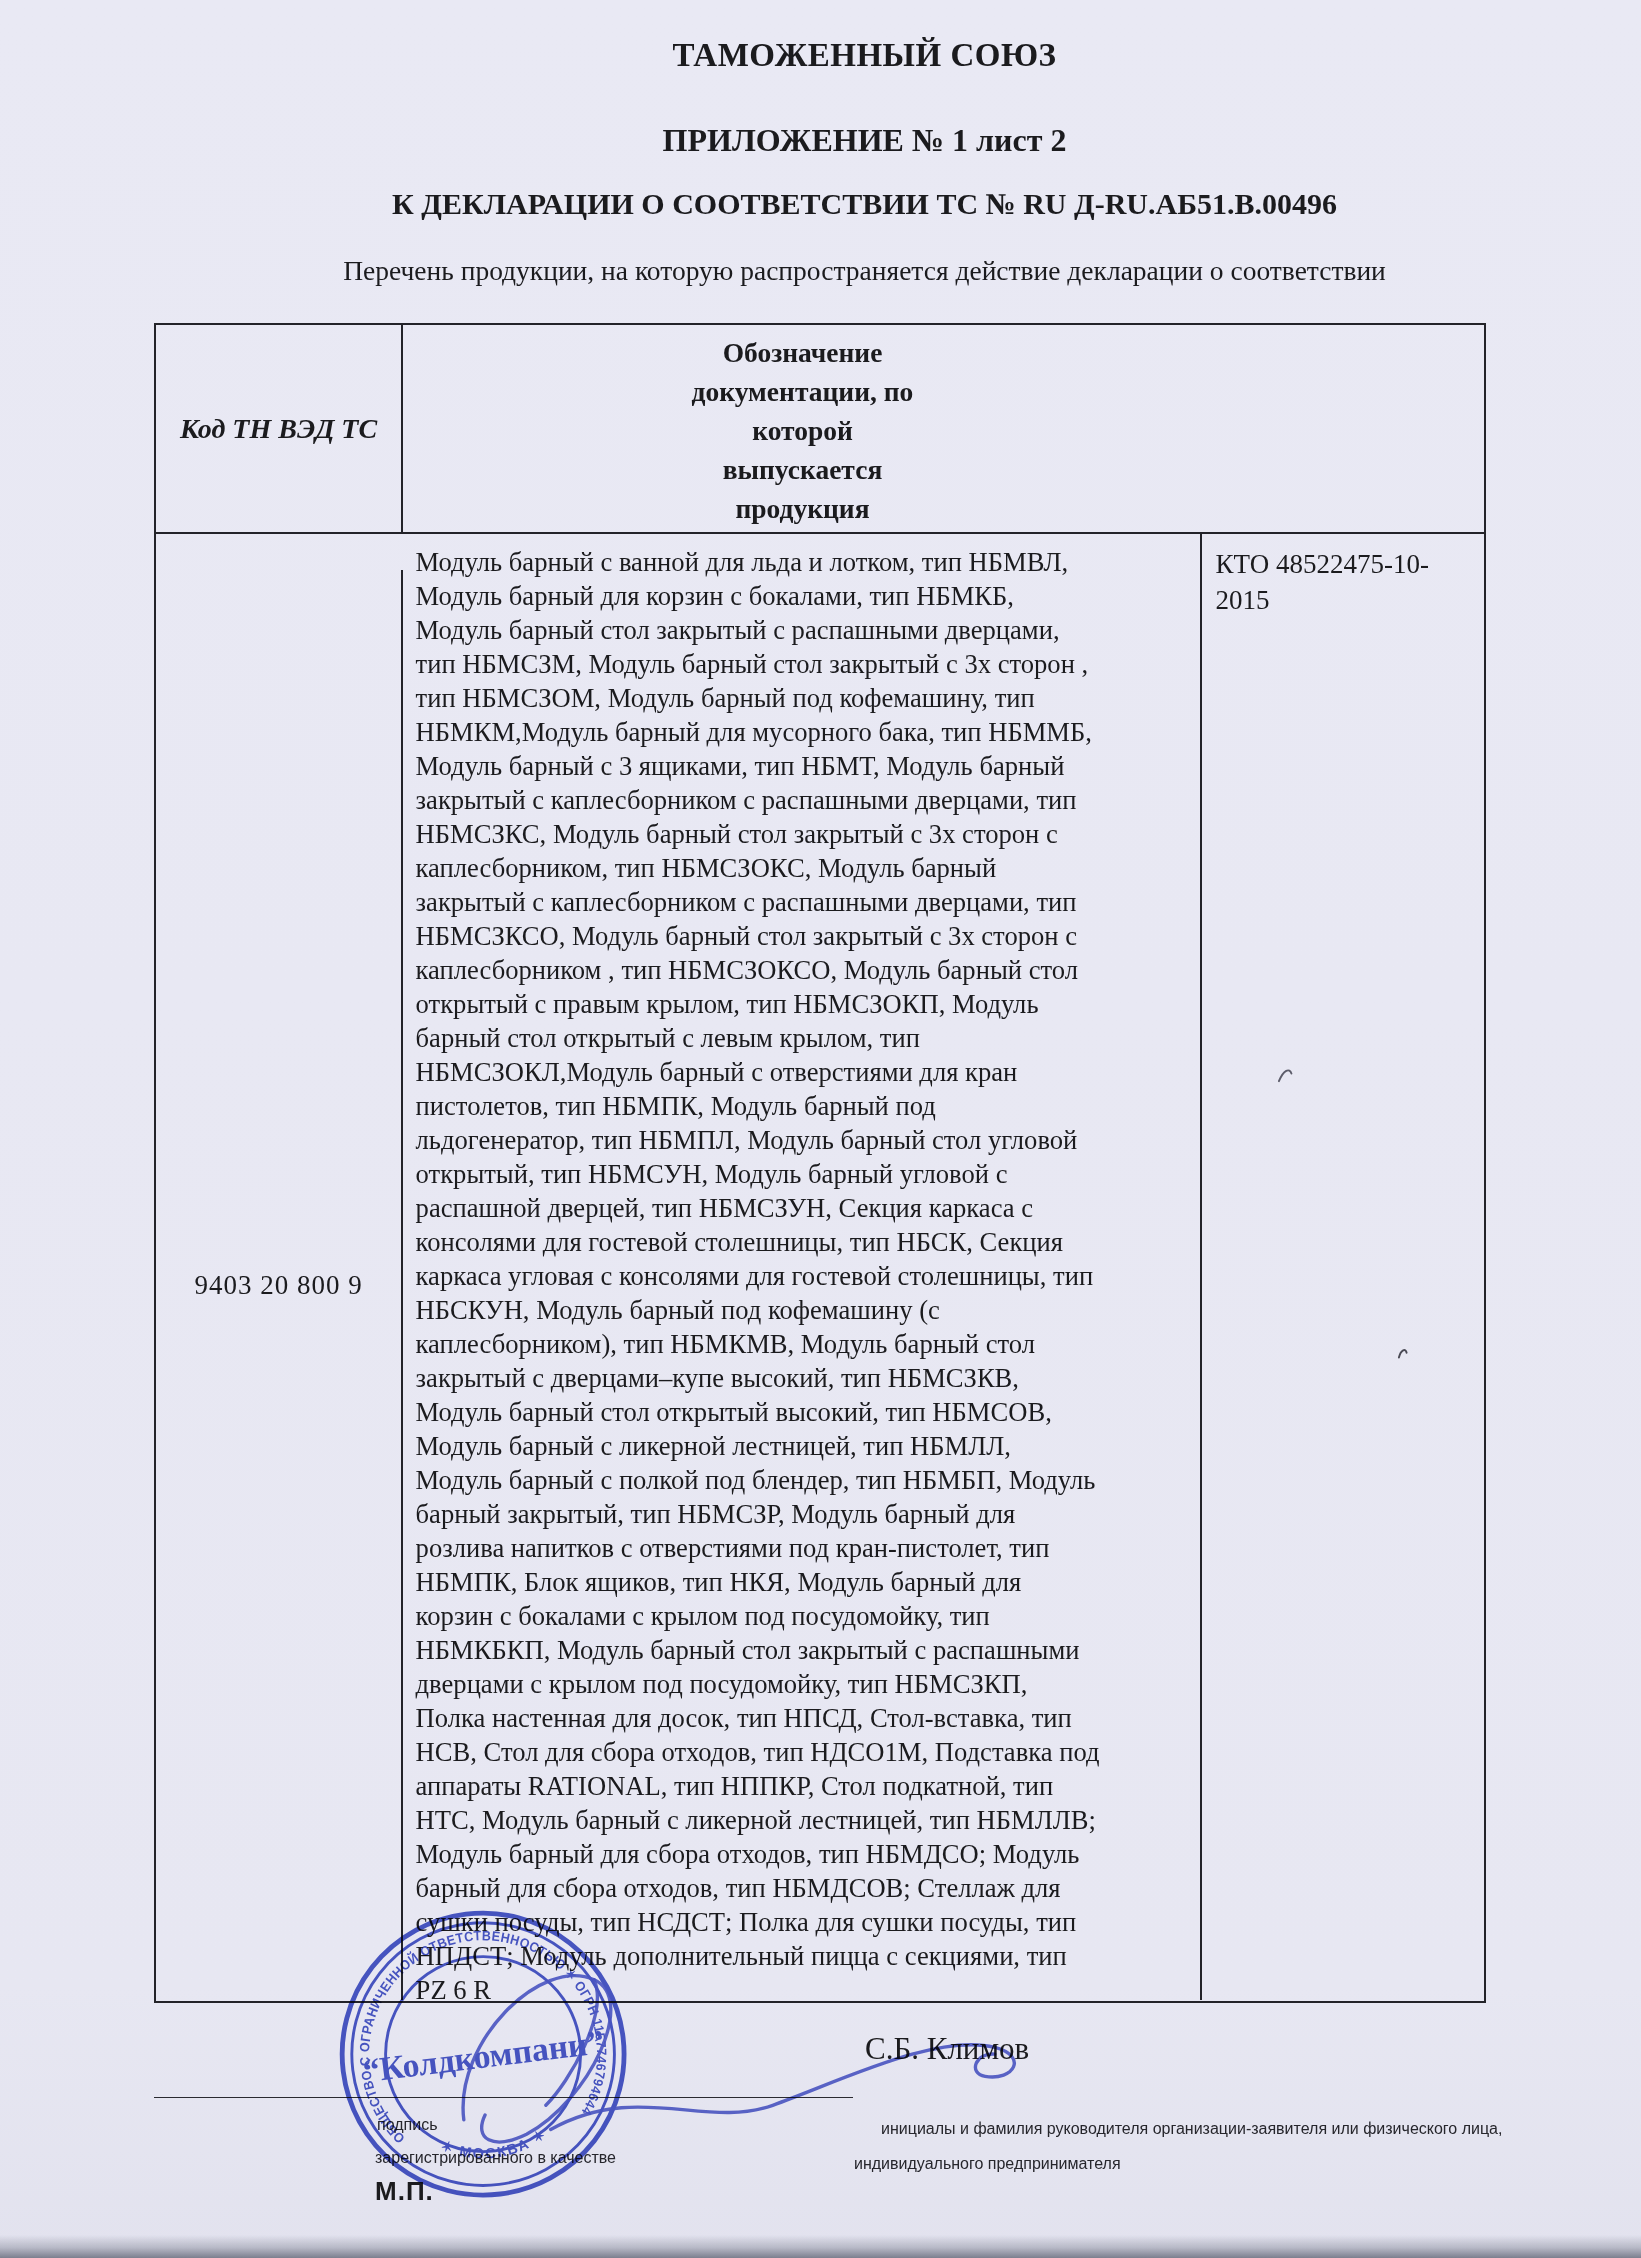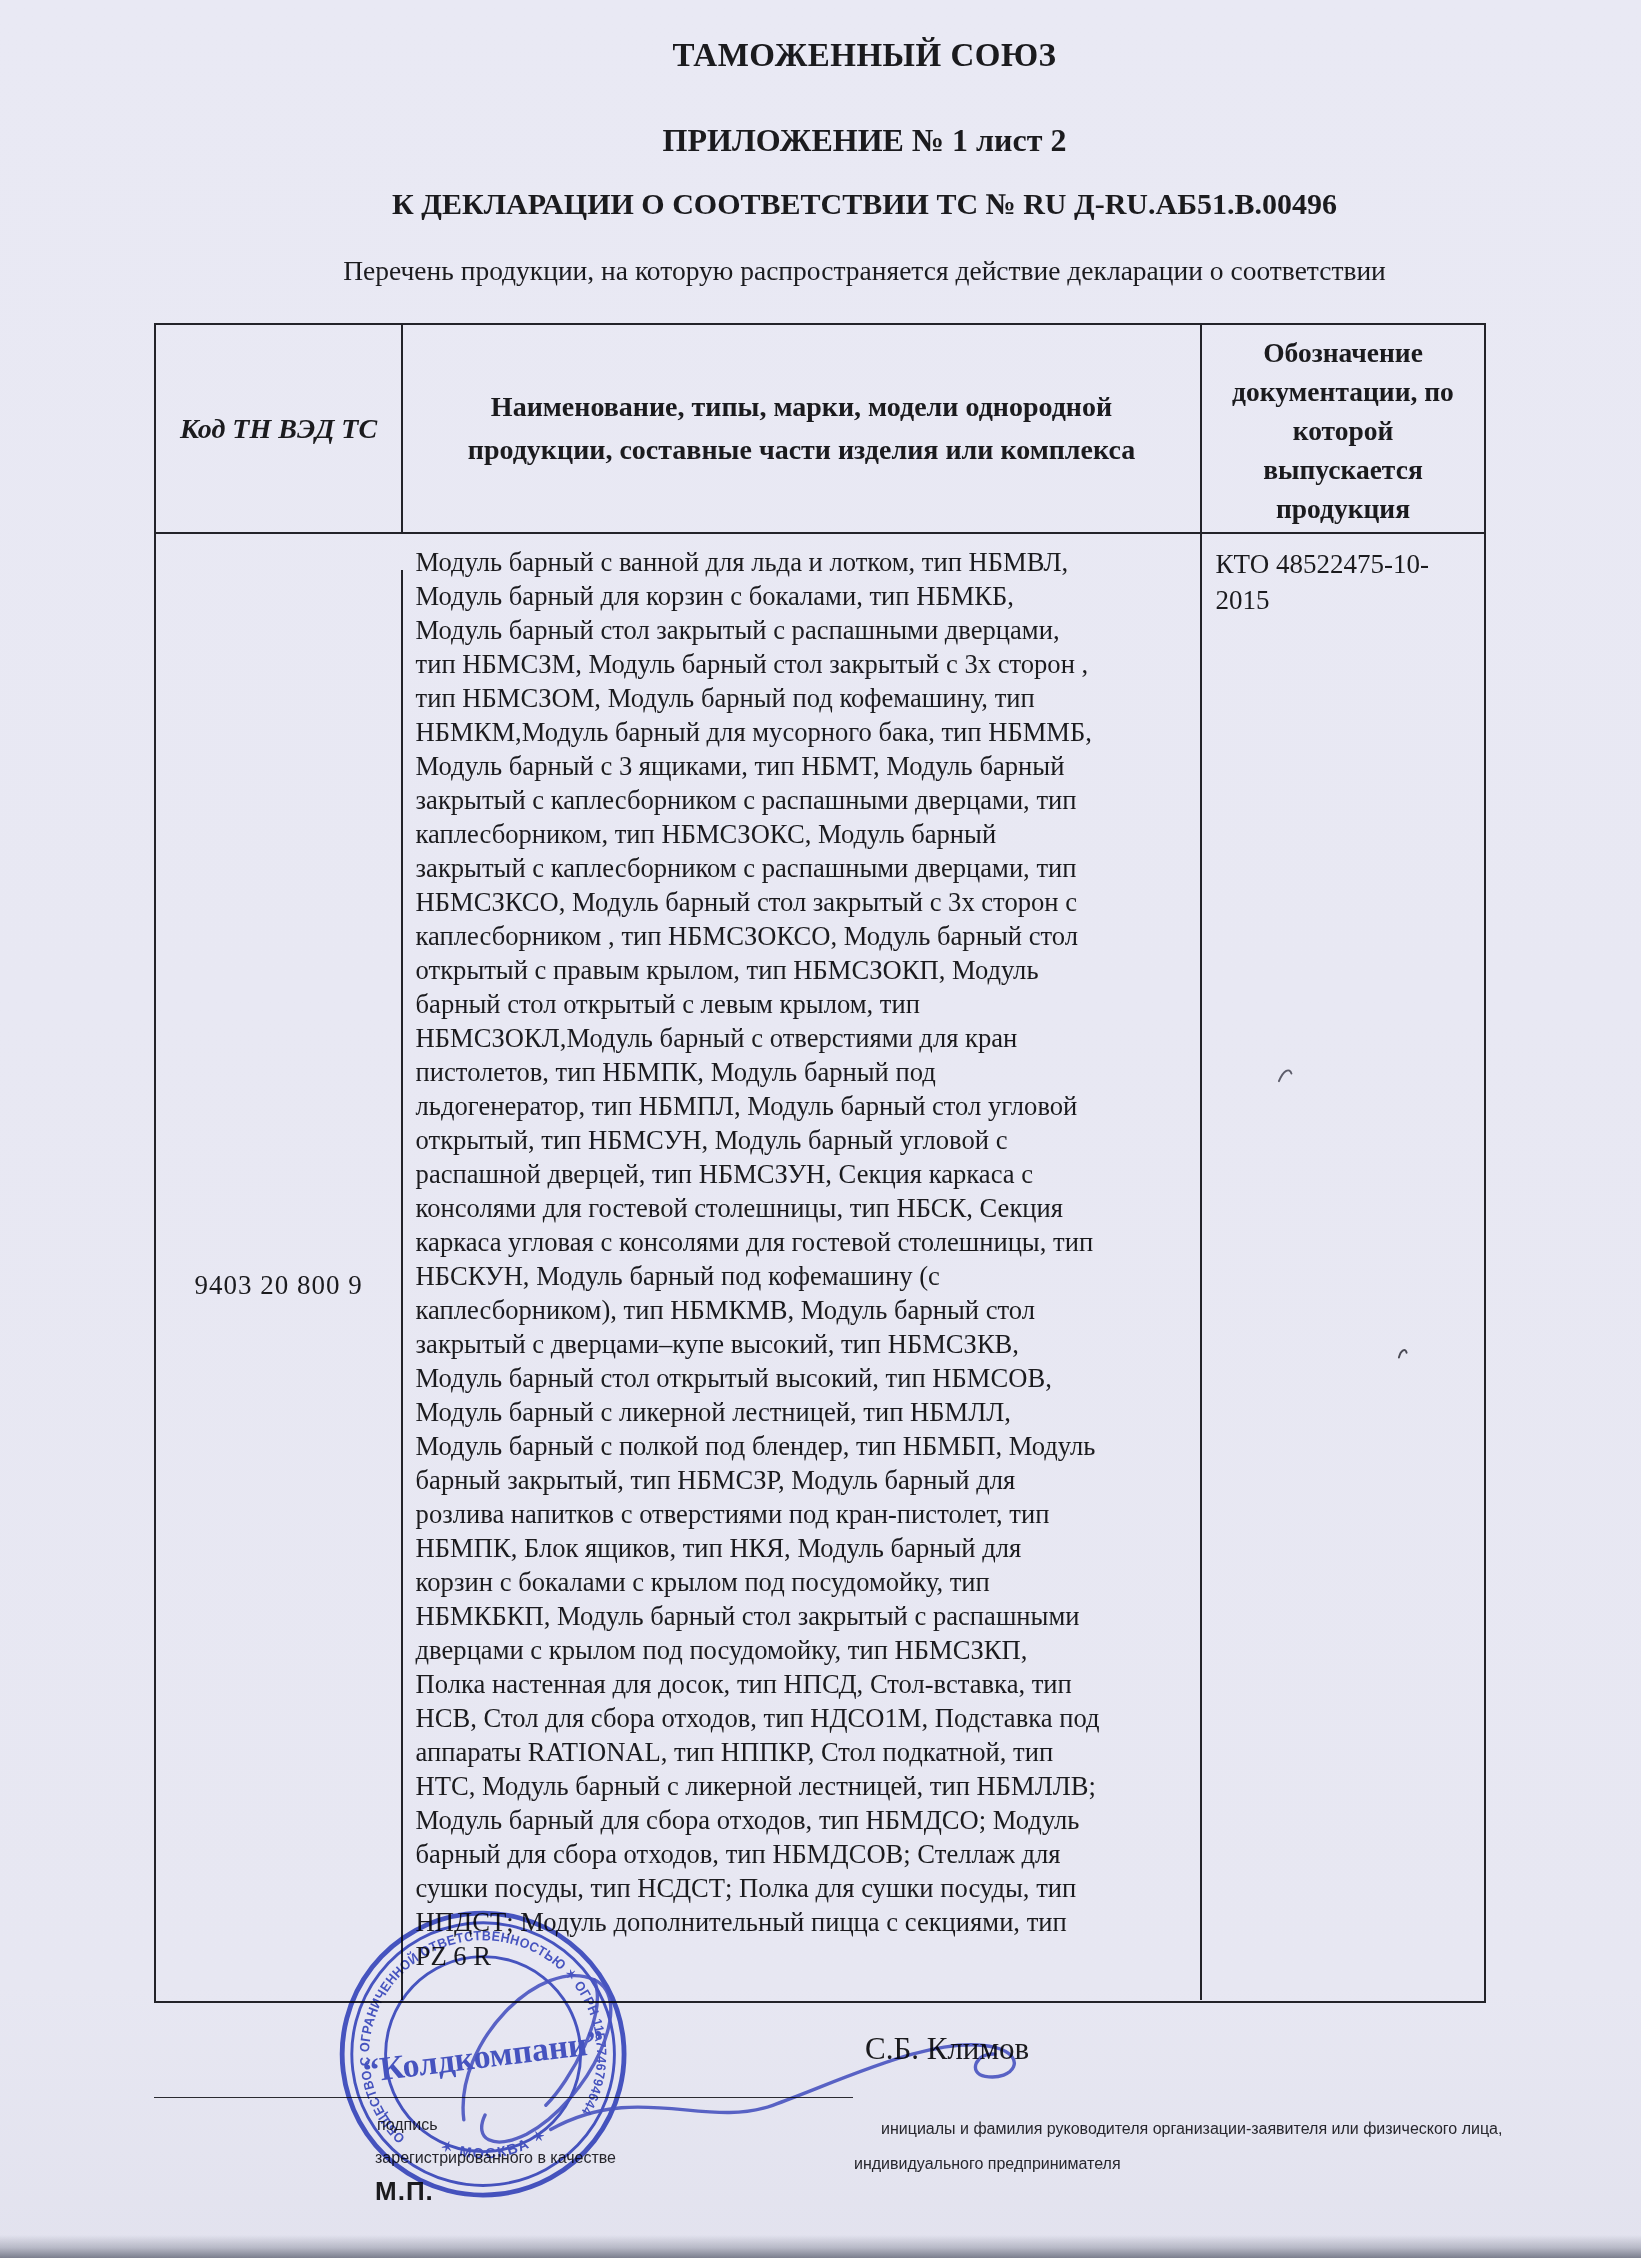--- a/index.html
+++ b/index.html
@@ -76,43 +76,40 @@
   <div class="titles">
     <div class="t1">ТАМОЖЕННЫЙ СОЮЗ</div>
     <div class="t2">ПРИЛОЖЕНИЕ № 1 лист 2</div>
     <div class="t3">К ДЕКЛАРАЦИИ О СООТВЕТСТВИИ ТС № RU Д-RU.АБ51.В.00496</div>
     <div class="subtitle">Перечень продукции, на которую распространяется действие декларации о соответствии</div>
   </div>
 
   <div class="doc-table">
     <div class="trow thead">
       <div class="cell bcol1 th-code">Код ТН ВЭД ТС</div>
-      <div class="cell bcol2 th-name">
-          <div class="hline">Наименование, типы, марки, модели однородной</div>
-          <div class="hline">продукции, составные части изделия или комплекса</div>
-        </div>
       <div class="cell th-doc">
           <div class="hline">Обозначение</div>
           <div class="hline">документации, по</div>
           <div class="hline">которой</div>
           <div class="hline">выпускается</div>
           <div class="hline">продукция</div>
         </div>
     </div>
     <div class="trow tbody">
       <div class="cell bcol1 td-code">9403 20 800 9</div>
       <div class="cell bcol2 td-products">
           <div class="pline">Модуль барный с ванной для льда и лотком, тип НБМВЛ,</div>
           <div class="pline">Модуль барный для корзин с бокалами, тип НБМКБ,</div>
           <div class="pline">Модуль барный стол закрытый с распашными дверцами,</div>
           <div class="pline">тип НБМСЗМ, Модуль барный стол закрытый с 3х сторон ,</div>
           <div class="pline">тип НБМСЗОМ, Модуль барный под кофемашину, тип</div>
           <div class="pline">НБМКМ,Модуль барный для мусорного бака, тип НБММБ,</div>
           <div class="pline">Модуль барный с 3 ящиками, тип НБМТ, Модуль барный</div>
           <div class="pline">закрытый с каплесборником с распашными дверцами, тип</div>
+          <div class="pline">НБМСЗКС, Модуль барный стол закрытый с 3х сторон с</div>
           <div class="pline">каплесборником, тип НБМСЗОКС, Модуль барный</div>
           <div class="pline">закрытый с каплесборником с распашными дверцами, тип</div>
           <div class="pline">НБМСЗКСО, Модуль барный стол закрытый с 3х сторон с</div>
           <div class="pline">каплесборником , тип НБМСЗОКСО, Модуль барный стол</div>
           <div class="pline">открытый с правым крылом, тип НБМСЗОКП, Модуль</div>
           <div class="pline">барный стол открытый с левым  крылом, тип</div>
           <div class="pline">НБМСЗОКЛ,Модуль барный с отверстиями для кран</div>
           <div class="pline">пистолетов, тип НБМПК, Модуль барный под</div>
           <div class="pline">льдогенератор, тип НБМПЛ, Модуль барный стол угловой</div>
           <div class="pline">открытый, тип НБМСУН, Модуль барный угловой с</div>

